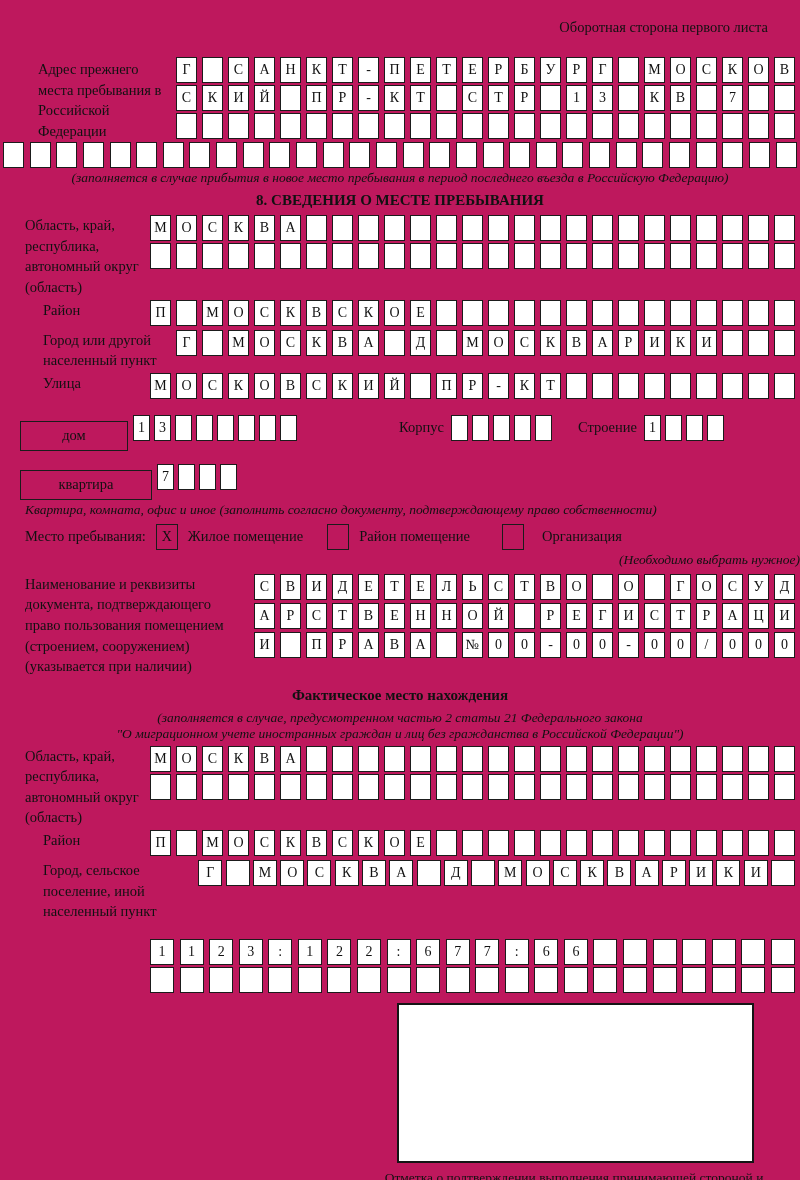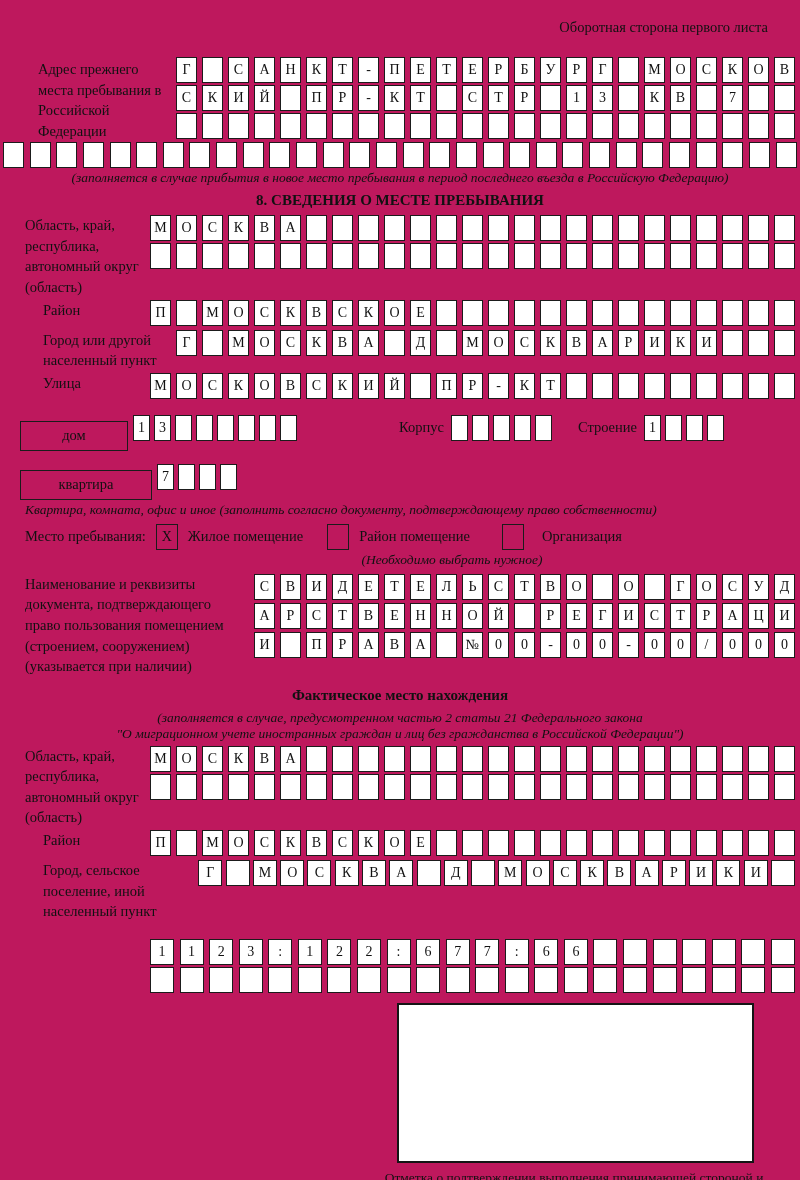--- a/index.html
+++ b/index.html
@@ -400,21 +400,21 @@
 
   <div class="stayrow">
     <span>Место пребывания:</span>
     <span class="chk">X</span>
     <span>Жилое помещение</span>
     <span class="chk" style="margin-left:14px"></span>
     <span>Район помещение</span>
     <span class="chk" style="margin-left:22px"></span>
     <span style="margin-left:8px">Организация</span>
   </div>
-  <div class="note" style="text-align:center;padding-left:104px">(Необходимо выбрать нужное)</div>
+  <div class="note" style="text-align:right;padding-left:104px">(Необходимо выбрать нужное)</div>
 
   <div class="flexrow docblk">
     <div class="lbl">Наименование и реквизиты документа, подтверждающего право пользования помещением (строением, сооружением) (указывается при наличии)</div>
     <div class="cells21">
       <div class="cellrow">
           <div class="cell">С</div>
           <div class="cell">В</div>
           <div class="cell">И</div>
           <div class="cell">Д</div>
           <div class="cell">Е</div>

